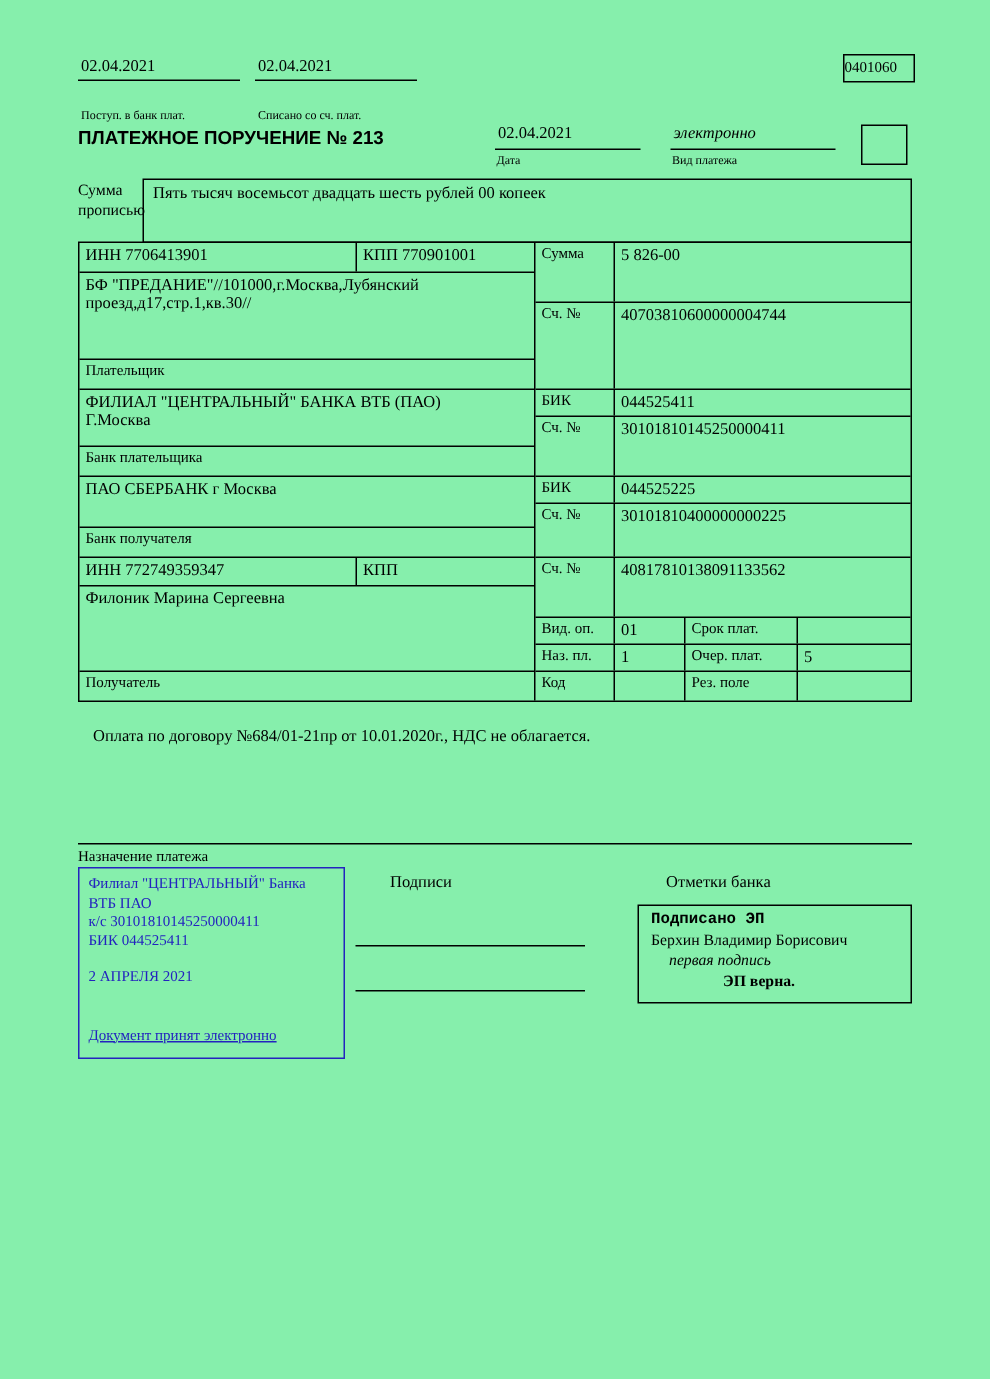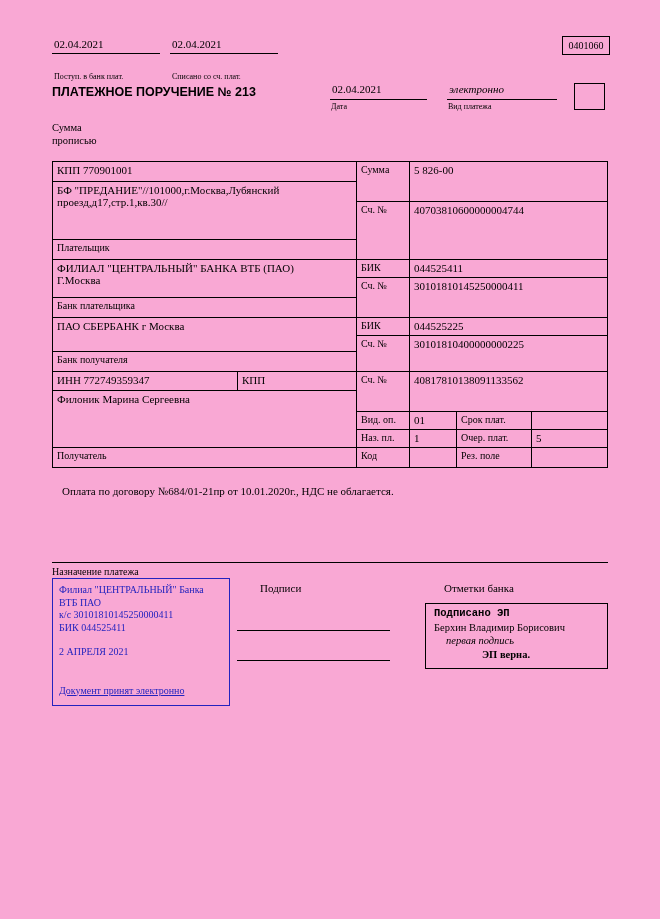--- a/index.html
+++ b/index.html
@@ -1,30 +1,30 @@
 <!DOCTYPE html>
 <html><head>
 <meta charset="utf-8">
 <style>
   * { margin:0; padding:0; box-sizing:border-box; }
   html,body { background:#ffffff; }
   .page {
-    position:relative; width:660px; height:919px; background:#f9a8d4;
+    position:relative; width:660px; height:919px; background:#86efac;
     font-family:"Liberation Serif", serif; color:#000; font-size:11px;
     overflow:hidden;
   }
   .pre { white-space:pre-line; }
 
   
   .date-block { position:absolute; top:38px; width:108px; }
   .date-block.b1 { left:52px; } .date-block.b2 { left:170px; }
   .date-val { border-bottom:1px solid #000; padding:0 2px 2px 2px; font-size:11px; height:16px; }
   .date-cap { font-size:8px; margin-top:18px; padding-left:2px; }
   .form-code-box { position:absolute; left:562px; top:36px; width:48px; height:19px;
-    border:1px solid #000; text-align:center; font-size:10px; line-height:17px; }
+    border:1px solid #000; text-align:left; font-size:10px; line-height:17px; }
 
   
   .doc-title { position:absolute; left:52px; top:85px;
     font-family:"Liberation Sans", sans-serif; font-weight:bold; font-size:12.5px; }
   .doc-date { position:absolute; left:330px; top:83px; width:97px; border-bottom:1px solid #000;
     padding:0 2px 2px 2px; height:17px; }
   .doc-date-cap { position:absolute; left:331px; top:102px; font-size:8px; }
   .pay-type { position:absolute; left:447px; top:83px; width:110px; border-bottom:1px solid #000;
     padding:0 2px 2px 2px; height:17px;font-style:italic; }
   .pay-type-cap { position:absolute; left:448px; top:102px; font-size:8px; }
@@ -86,24 +86,26 @@
 
   <div class="doc-title">ПЛАТЕЖНОЕ ПОРУЧЕНИЕ № 213</div>
   <div class="doc-date">02.04.2021</div>
   <div class="doc-date-cap">Дата</div>
   <div class="pay-type">электронно</div>
   <div class="pay-type-cap">Вид платежа</div>
   <div class="small-box"></div>
 
   <div class="aw-cap pre">Сумма
 прописью</div>
+  <div class="aw-box">Пять тысяч восемьсот двадцать шесть рублей 00 копеек</div>
 
   <div class="tbl">
     <div class="tl">
       <div class="row bb h20">
+        <div class="cell br w185">ИНН 7706413901</div>
         <div class="cell fx">КПП 770901001</div>
       </div>
       <div class="cell bb h58 pre">БФ "ПРЕДАНИЕ"//101000,г.Москва,Лубянский
 проезд,д17,стр.1,кв.30//</div>
       <div class="cell bb h20 cap">Плательщик</div>
       <div class="cell bb h38 pre">ФИЛИАЛ "ЦЕНТРАЛЬНЫЙ" БАНКА ВТБ (ПАО)
 Г.Москва</div>
       <div class="cell bb h20 cap">Банк плательщика</div>
       <div class="cell bb h34">ПАО СБЕРБАНК г Москва</div>
       <div class="cell bb h20 cap">Банк получателя</div>

